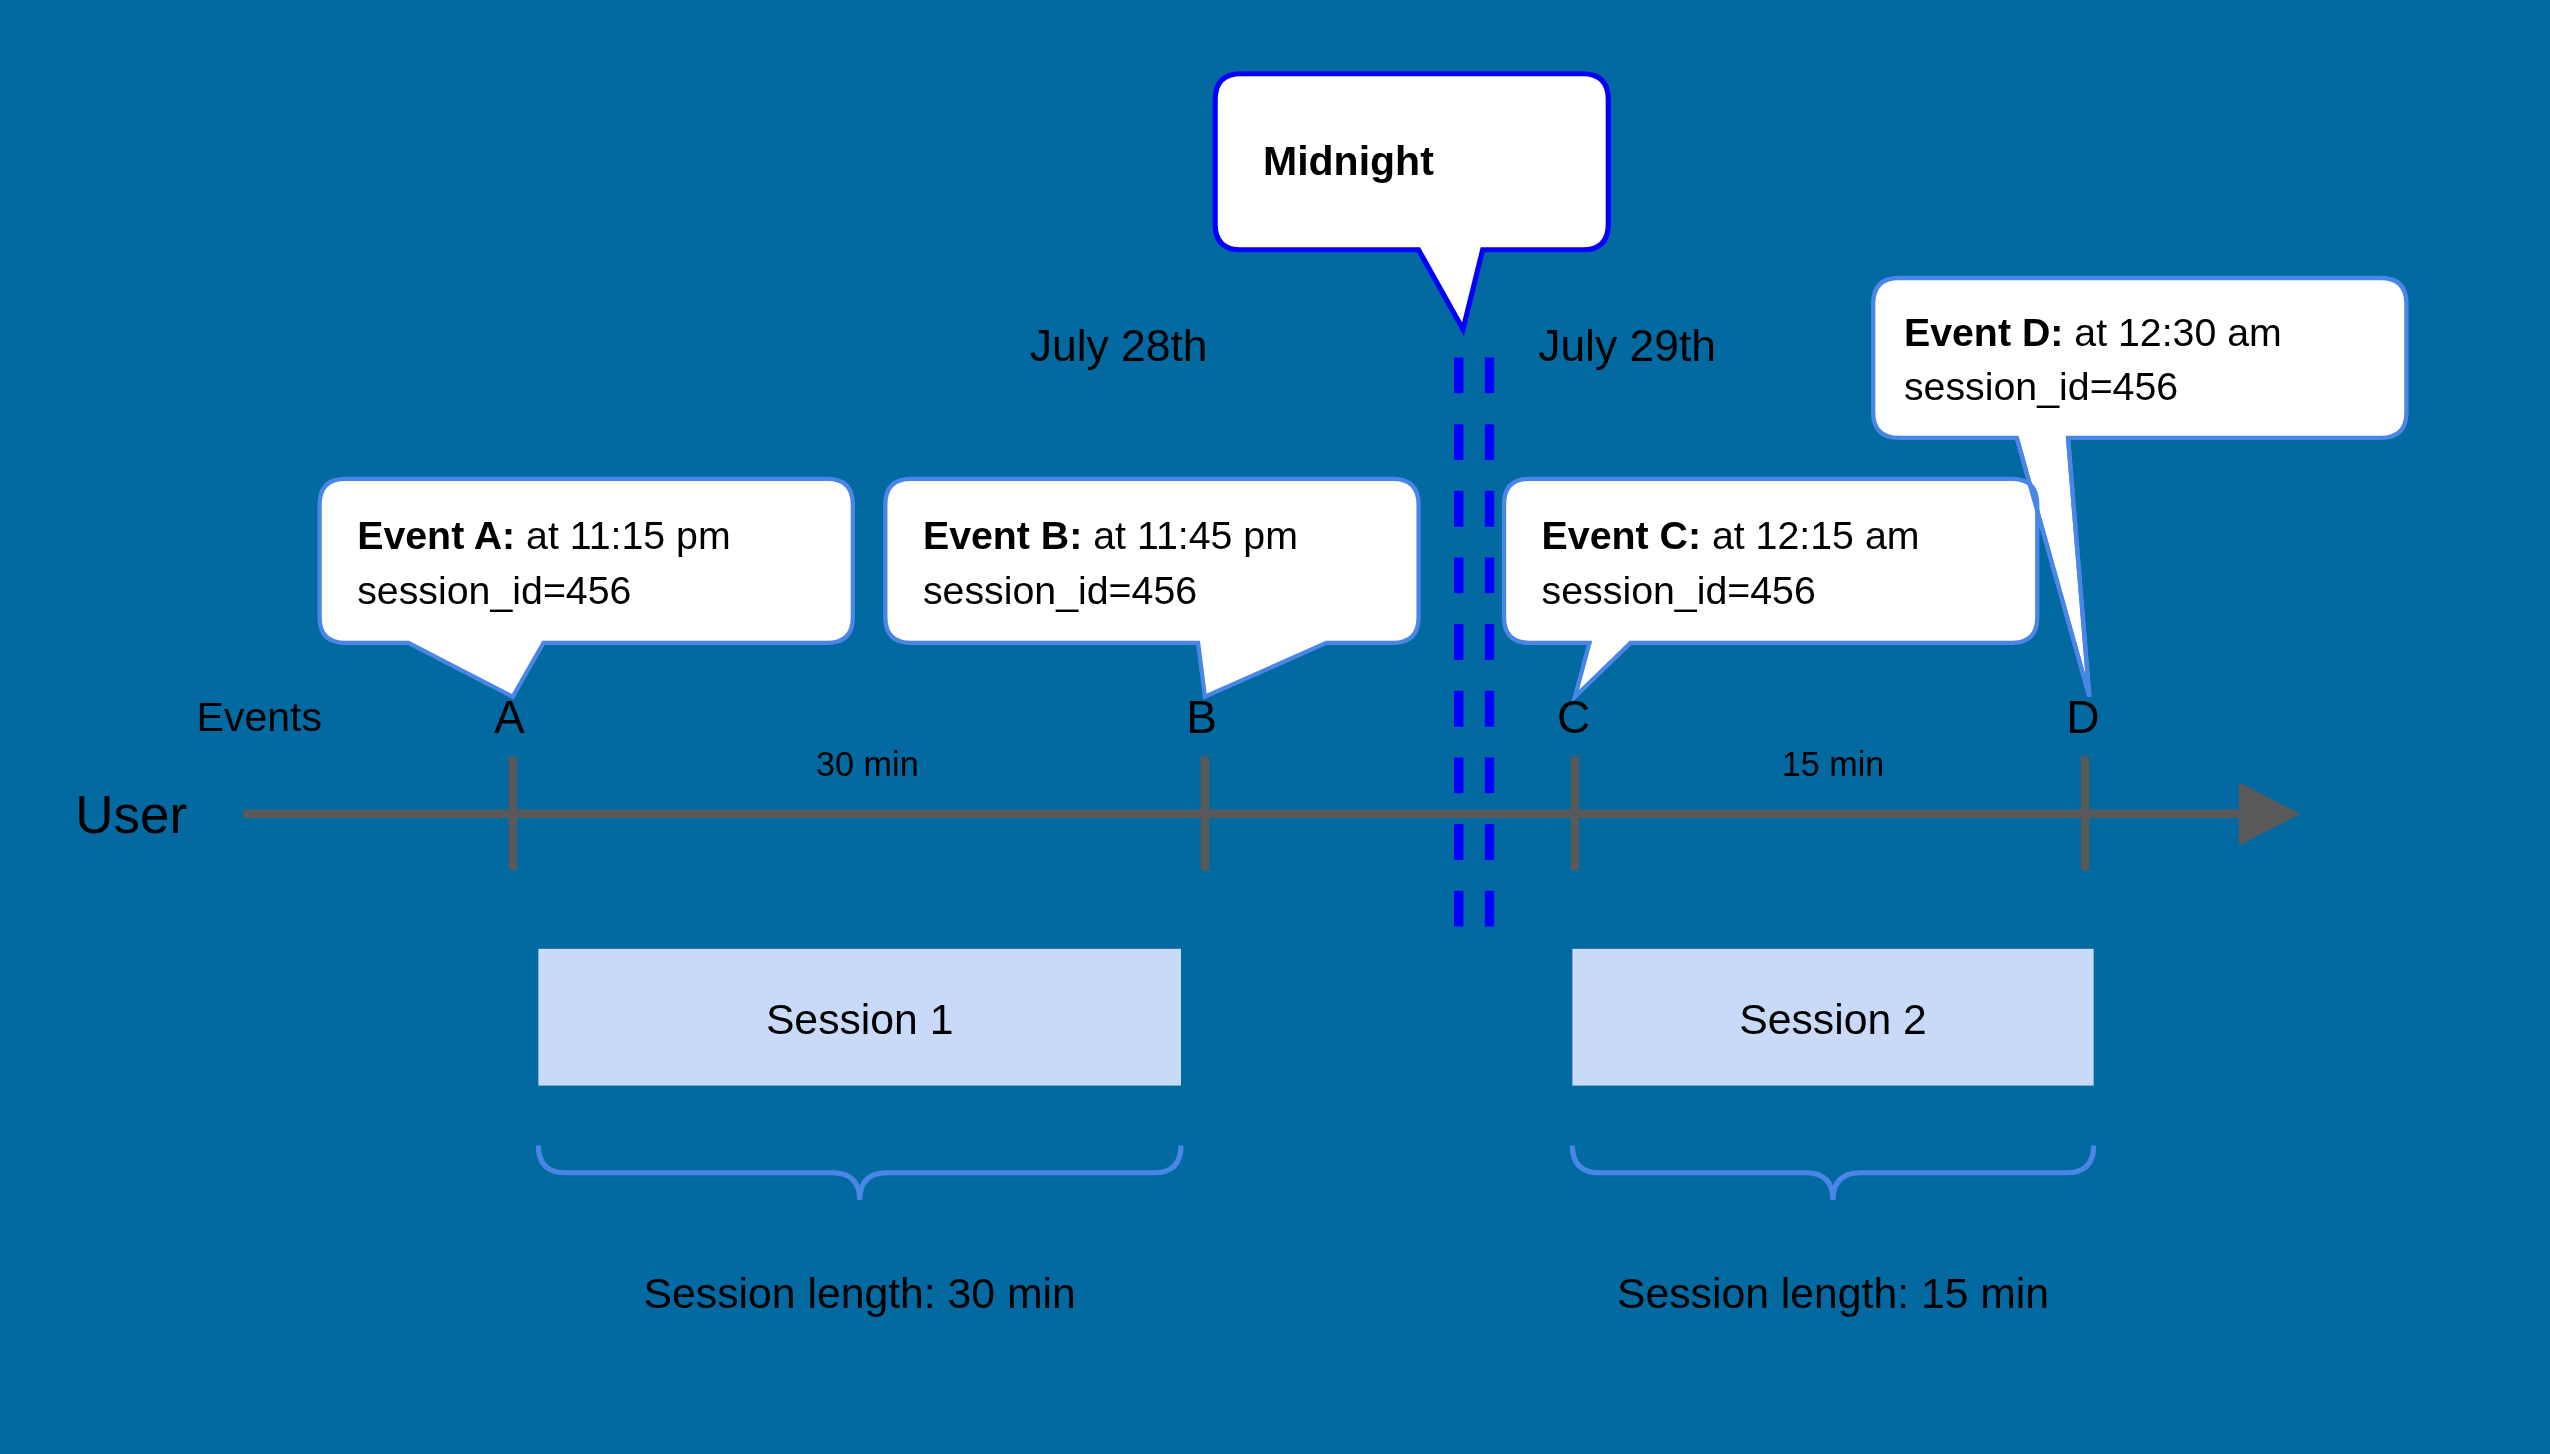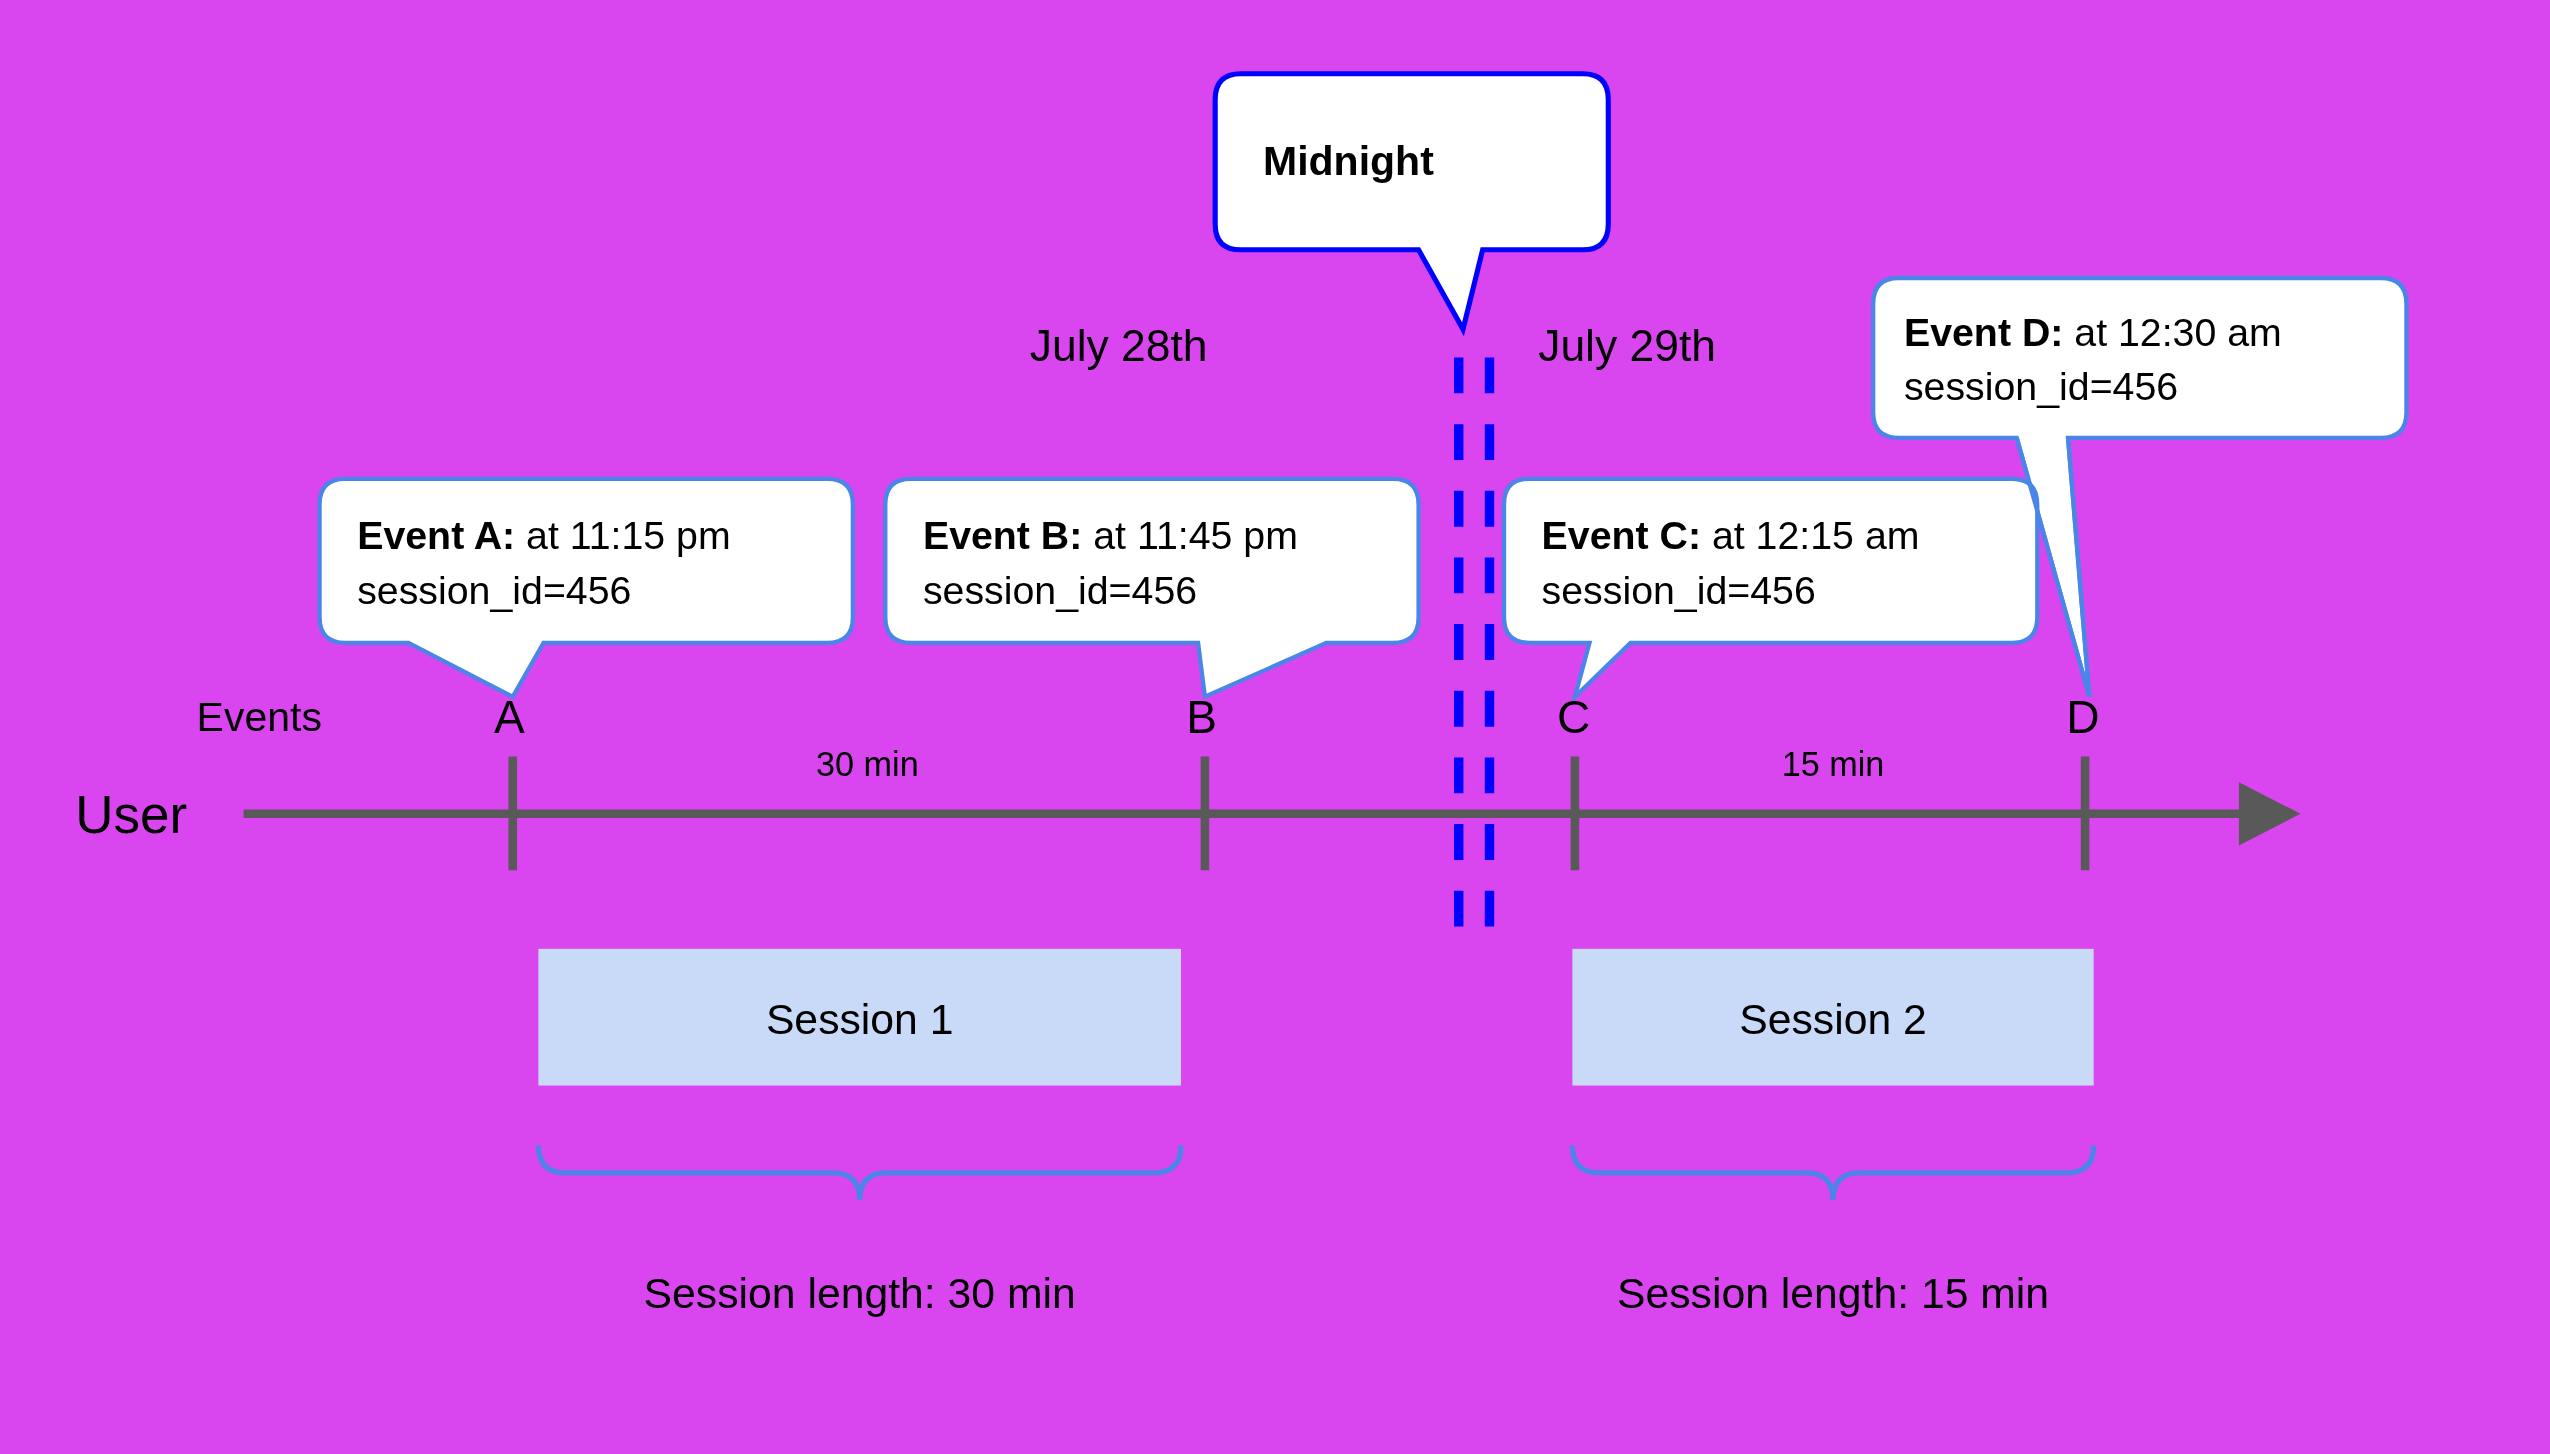--- a/index.html
+++ b/index.html
@@ -7,21 +7,21 @@
     padding: 0;
     background: #ffffff;
   }
   body {
     font-family: "Liberation Sans", sans-serif;
   }
   #stage {
     position: relative;
     width: 2550px;
     height: 1455px;
-    background: #d946ef;
+    background: #0369a1;
     overflow: hidden;
   }
   svg.diagram {
     position: absolute;
     top: 0;
     left: 0;
     width: 2550px;
     height: 1455px;
   }
   .txt {

